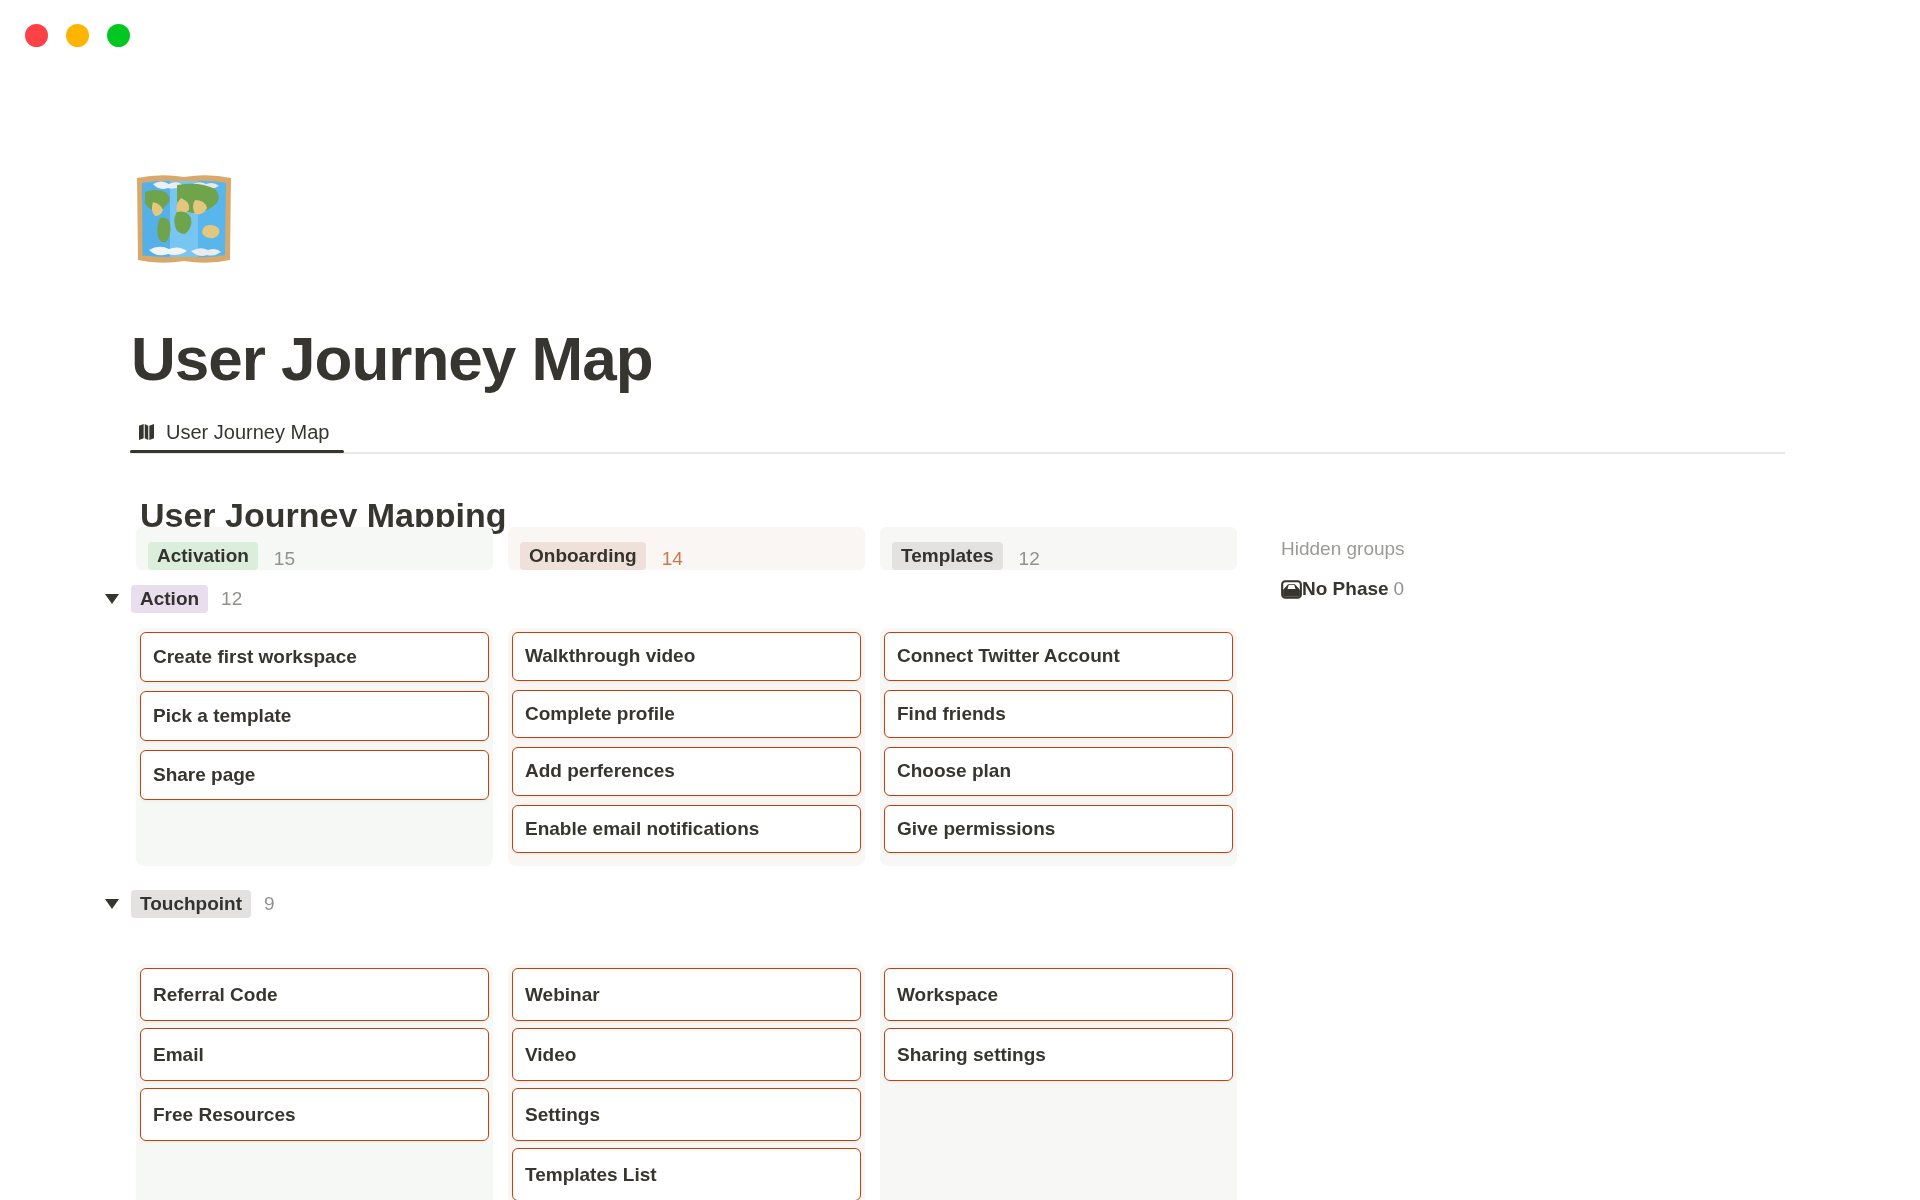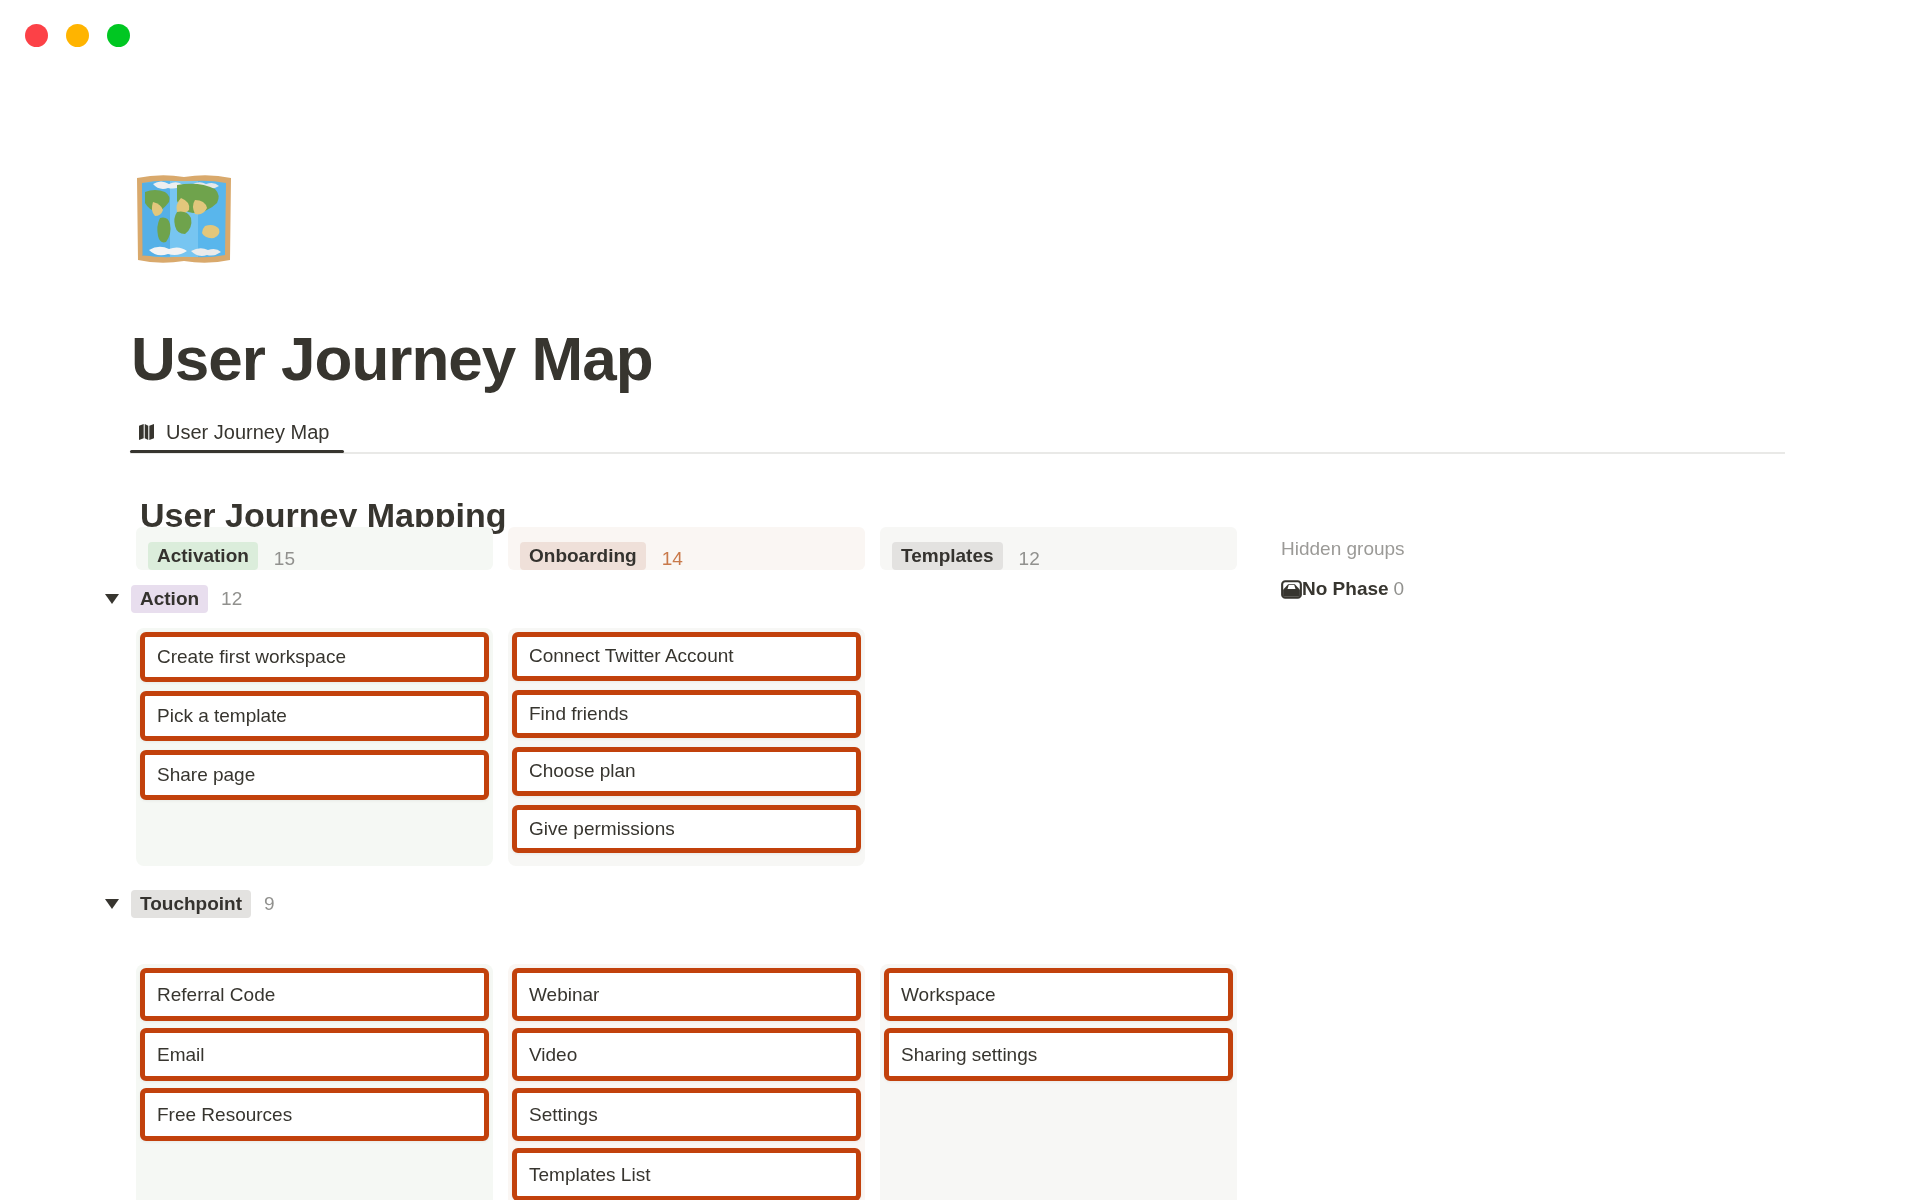--- a/index.html
+++ b/index.html
@@ -55,24 +55,24 @@
   
   .cards-col { border-radius:8px; padding:4px; display:flex; flex-direction:column; }
   .cards-col.c0 { background:#F5F8F4; }
   .cards-col.c1 { background:#FAF6F3; }
   .cards-col.c2 { background:#F7F7F5; }
   .g1 .cards-col { height:238px; }
   .g1 .card { height:50px; margin-bottom:9px; }
   .g2 .cards-col { height:248px; }
   .g2 .card { height:53px; margin-bottom:7px; }
   .card {
-    background:#ffffff; border:5px solid #c2410c; border-radius:6px;
+    background:#ffffff; border:1px solid #c2410c; border-radius:6px;
     box-shadow:0 1px 3px rgba(15,15,15,0.06);
     display:flex; align-items:center; padding-left:12px;
-    font-size:19px; font-weight:400; color:#37352F; cursor:pointer;
+    font-size:19px; font-weight:700; color:#37352F; cursor:pointer;
   }
 
   
   .hidden-title { position:absolute; left:1281px; top:538px; font-size:19px; color:#9B9A97; }
   .hidden-item { position:absolute; left:1281px; top:578px; display:flex; align-items:center; cursor:pointer; }
   .hidden-item .name { font-size:19px; font-weight:600; color:#37352F; }
   .hidden-item .count { margin-left:5px; }
 </style>
 </head>
 <body>
@@ -163,20 +163,26 @@
     <span class="badge purple">Action</span>
     <span class="count">12</span>
   </div>
 
   <div class="colrow g1" style="top:628px;">
     <div class="cards-col c0">
       <div class="card">Create first workspace</div>
       <div class="card">Pick a template</div>
       <div class="card">Share page</div>
     </div>
+    <div class="cards-col c1">
+      <div class="card">Walkthrough video</div>
+      <div class="card">Complete profile</div>
+      <div class="card">Add perferences</div>
+      <div class="card">Enable email notifications</div>
+    </div>
     <div class="cards-col c2">
       <div class="card">Connect Twitter Account</div>
       <div class="card">Find friends</div>
       <div class="card">Choose plan</div>
       <div class="card">Give permissions</div>
     </div>
   </div>
 
   <div class="group-head" style="top:889px;">
     <span class="tri"></span>

